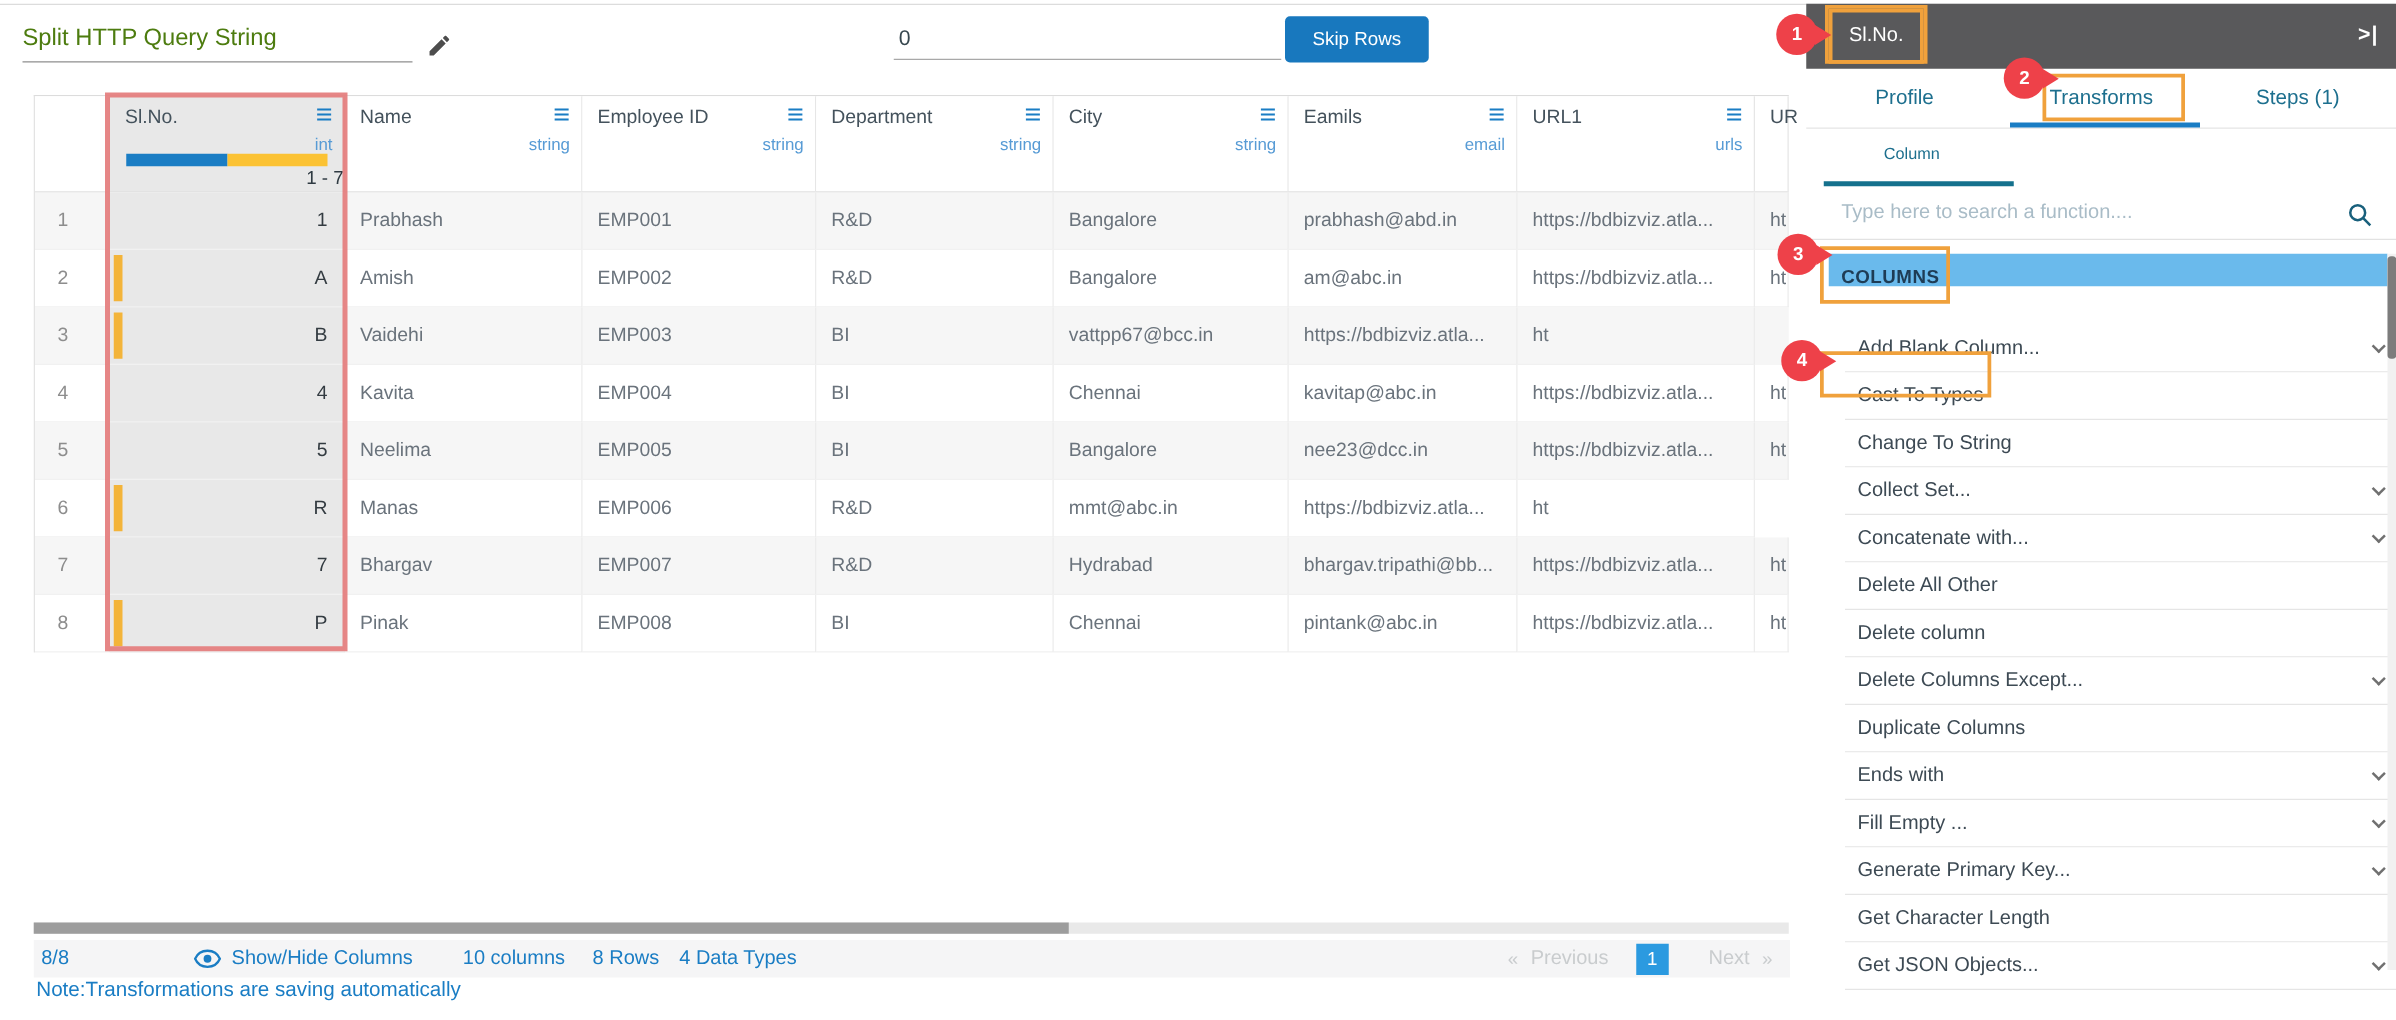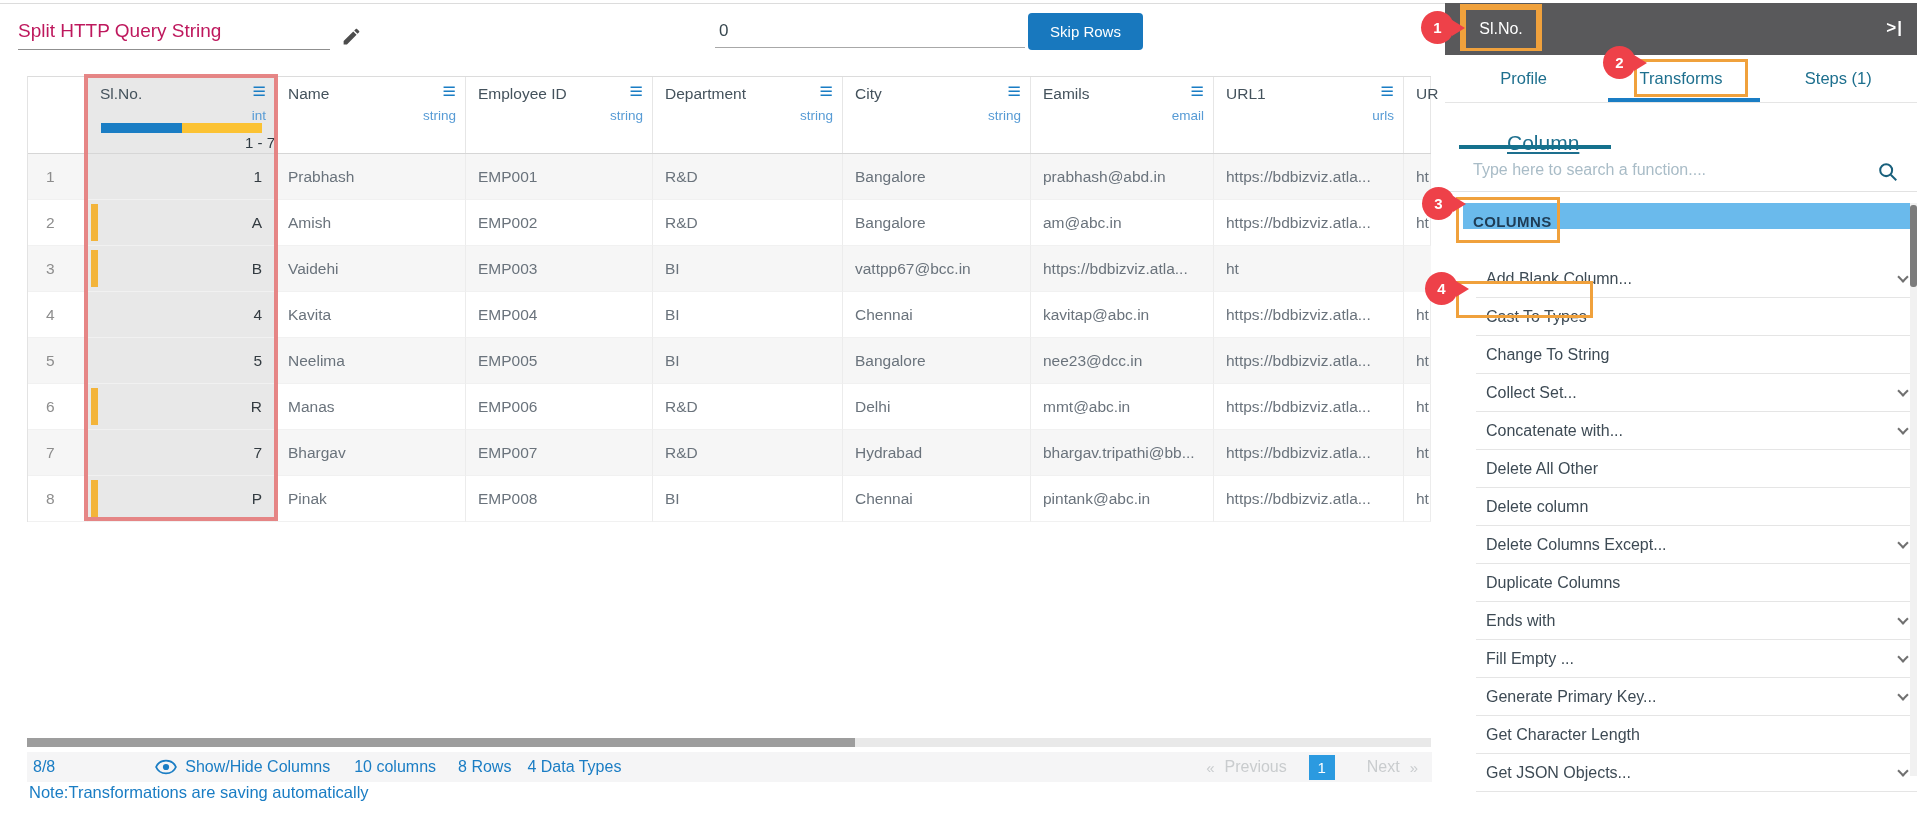--- a/index.html
+++ b/index.html
@@ -3,21 +3,21 @@
 <meta charset="utf-8">
 <style>
   * { box-sizing: border-box; margin: 0; padding: 0; }
   html,body { width:1917px; height:816px; }
   body { font-family:"Liberation Sans", sans-serif; background:#fff; position:relative; overflow:hidden; }
   .hairline { position:absolute; top:3px; left:0; width:1917px; border-top:1px solid #dcdcdc; }
 
   
   #title-wrap { position:absolute; left:18px; top:12px; }
   #title-input { border:none; border-bottom:1px solid #8f8f8f; outline:none; width:312px; height:38px;
-                 font-family:"Liberation Sans",sans-serif; font-size:19px; color:#be185d; background:transparent; }
+                 font-family:"Liberation Sans",sans-serif; font-size:19px; color:#4d7c0f; background:transparent; }
   #edit-pencil { position:absolute; left:341px; top:26px; cursor:pointer; }
   #skip-input { position:absolute; left:715px; top:14px; width:310px; height:34px; border:none; outline:none;
                 border-bottom:1px solid #a8a8a8; font-family:"Liberation Sans",sans-serif; font-size:17px; color:#37474f; padding-left:4px; }
   #skip-btn { position:absolute; left:1028px; top:13px; width:115px; height:37px; background:#1878be; color:#fff;
               border:none; border-radius:4px; font-family:"Liberation Sans",sans-serif; font-size:15px; cursor:pointer; }
 
   
   #tbl { position:absolute; left:27px; top:76px; width:1404px; border-left:1px solid #e3e3e3; border-top:1px solid #dcdcdc; background:#fff; }
   .hrow, .trow { display:grid; grid-template-columns:60px 188px 190px 187px 190px 188px 183px 190px 27px; }
   .hrow { height:77px; border-bottom:1px solid #d6d6d6; }
@@ -39,39 +39,39 @@
   #col-highlight { position:absolute; left:84px; top:74px; width:194px; height:447px; border:4px solid rgba(228,124,124,0.92); pointer-events:none; z-index:5; }
 
   
   #hscroll { position:absolute; left:27px; top:738px; width:1404px; height:9px; background:#e9e9e9; }
   #hscroll .thumb { width:828px; height:9px; background:#9d9d9d; }
   #footerbar { position:absolute; left:27px; top:752px; width:1405px; height:30px; background:#f5f5f6; display:flex; align-items:center;
                font-size:16px; color:#1a7dc4; }
   #footerbar .count { margin-left:6px; }
   #footerbar .eye { margin-left:100px; display:flex; align-items:center; cursor:pointer; }
   #footerbar .showhide { margin-left:8px; cursor:pointer; }
-  #footerbar .meta1 { margin-left:24px; } #footerbar .meta2 { margin-left:22px; } #footerbar .meta3 { margin-left:16px; }
+  #footerbar .meta1 { margin-left:40px; } #footerbar .meta2 { margin-left:22px; } #footerbar .meta3 { margin-left:16px; }
   #pager { margin-left:auto; margin-right:14px; display:flex; align-items:center; color:#c9ccce; font-size:16px; }
   #pager .arrow { font-size:15px; }
   #pager .pglabel { margin:0 0 0 10px; cursor:default; }
   #pager .pgbox { margin:0 22px; width:26px; height:25px; background:#2b9ae0; color:#fff; text-align:center; line-height:25px; font-size:15px; cursor:pointer; }
   #pager .nxt { margin-right:10px; }
   #note { position:absolute; left:29px; top:783px; font-size:16.5px; color:#1a7dc4; }
 
   
   #panel { position:absolute; left:1445px; top:3px; width:472px; height:813px; background:#fff; }
   #darkbar { position:absolute; top:0; left:0; right:0; height:52px; background:#59595b; }
   #selbox { position:absolute; left:18px; top:4px; width:76px; height:44px; border:3px solid #f0a13c; color:#fff; font-size:16px;
             display:flex; align-items:center; justify-content:center; }
   #collapse { position:absolute; right:14px; top:15px; color:#fff; font-size:17px; font-weight:bold; letter-spacing:1px; cursor:pointer; }
   #tabs { position:absolute; top:52px; left:0; right:0; height:48px; border-bottom:1px solid #e5e5e5; display:flex; align-items:center; }
   .tab { flex:1; text-align:center; font-size:16.5px; color:#1d6f8e; cursor:pointer; }
   #tab-underline { position:absolute; left:163px; bottom:0; width:152px; height:4px; background:#1a7dc4; }
   #subtabrow { position:absolute; top:100px; left:0; right:0; height:49px; }
-  #subtab-label { position:absolute; left:62px; top:28px; font-size:21px; color:#1d6f8e; cursor:pointer;text-decoration:underline; }
+  #subtab-label { position:absolute; left:62px; top:12px; font-size:13px; color:#1d6f8e; cursor:pointer; }
   #subtab-underline { position:absolute; left:14px; top:42px; width:152px; height:4px; background:#15718d; }
   #searchrow { position:absolute; top:150px; left:0; right:0; height:39px; border-bottom:1px solid #e2e2e2; }
   #fn-search { border:none; outline:none; width:370px; margin:8px 0 0 28px; font-family:"Liberation Sans",sans-serif; font-size:16px; color:#44525c; }
   #fn-search::placeholder { color:#a9bcc7; }
   #search-icon { position:absolute; right:18px; top:8px; cursor:pointer; }
   #colsheader { position:absolute; left:18px; top:200px; width:447px; height:26px; background:#6abaec; color:#1e3c55; font-weight:bold;
                 font-size:15px; letter-spacing:.4px; line-height:38px; padding-left:10px; cursor:pointer; }
   #fnlist { position:absolute; left:31px; top:238px; width:447px;margin-top:19px; }
   .fn { height:38px; line-height:37px; border-bottom:1px solid #e5e5e5; font-size:16px; color:#3d4a54; padding-left:10px; position:relative; cursor:pointer; background:#fff; }
   .fn .chev { position:absolute; right:16px; top:13px; width:8px; height:8px; border-right:2px solid #707070; border-bottom:2px solid #707070; transform:rotate(45deg); }
@@ -212,21 +212,20 @@
     <div class="td">https://bdbizviz.atla...</div>
     <div class="td">ht</div>
   </div>
 
   <div class="trow">
     <div class="td rownum">6</div>
     <div class="td slno"><span class="flagbar" style="display: block;"></span><span class="val">R</span></div>
     <div class="td">Manas</div>
     <div class="td">EMP006</div>
     <div class="td">R&amp;D</div>
-    <div class="td">Delhi</div>
     <div class="td">mmt@abc.in</div>
     <div class="td">https://bdbizviz.atla...</div>
     <div class="td">ht</div>
   </div>
 
   <div class="trow odd">
     <div class="td rownum">7</div>
     <div class="td slno"><span class="val">7</span></div>
     <div class="td">Bhargav</div>
     <div class="td">EMP007</div>

